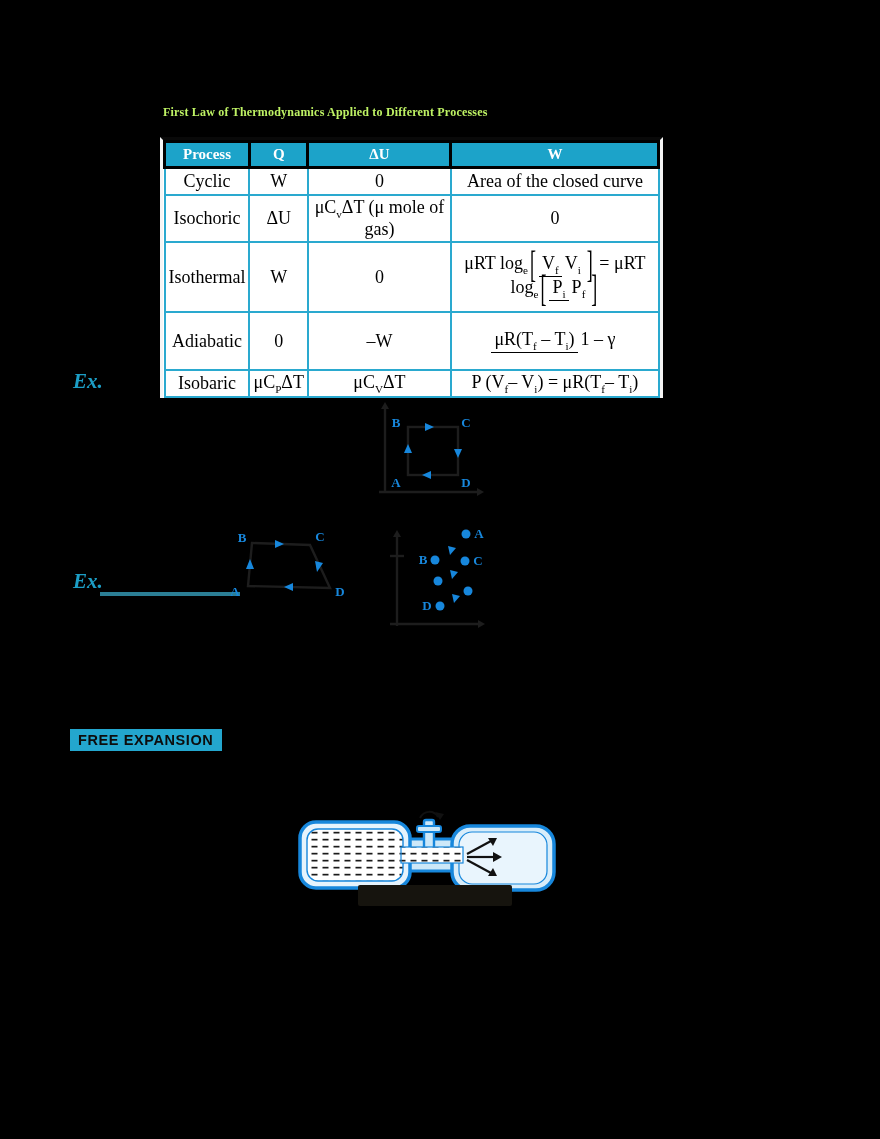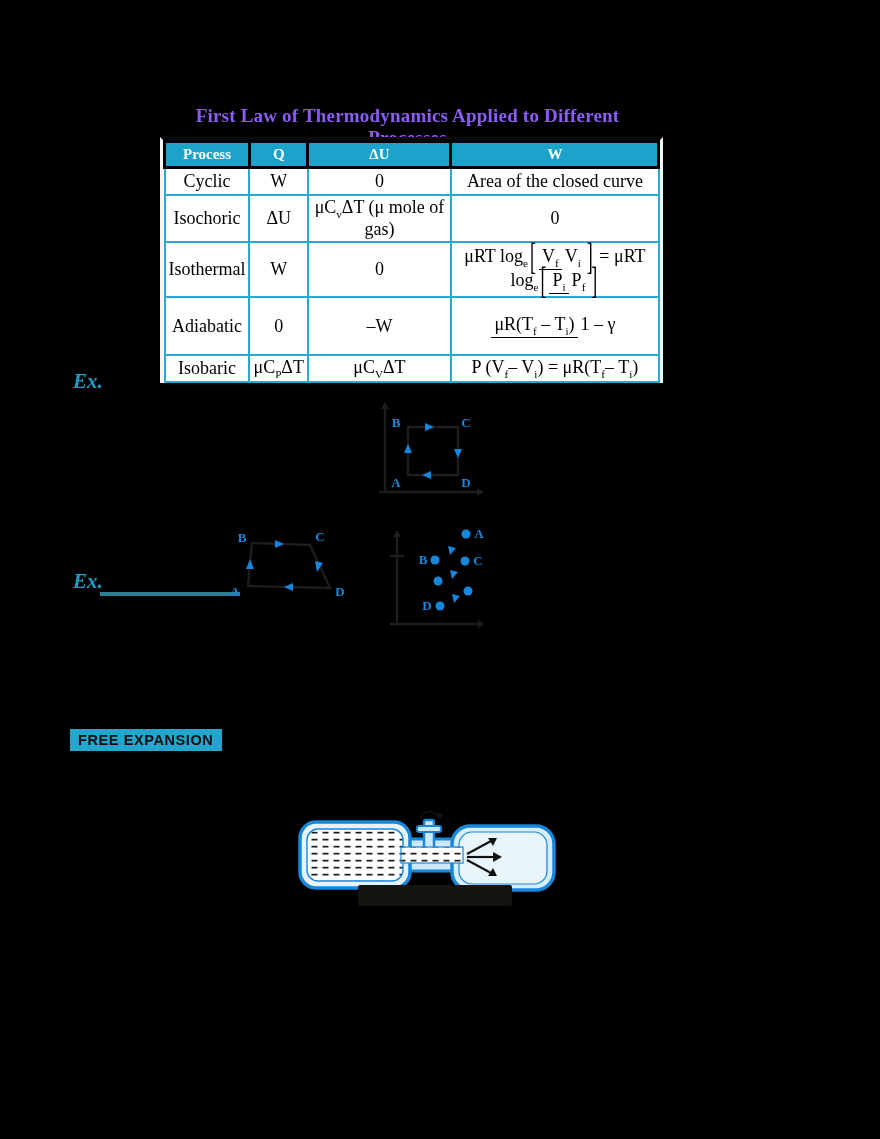--- a/index.html
+++ b/index.html
@@ -1,32 +1,32 @@
 <!DOCTYPE html>
 <html><head>
 <meta charset="utf-8">
 <style>
   html,body{margin:0;padding:0;background:#000;}
   #page{position:relative;width:880px;height:1139px;background:#000;overflow:hidden;
         font-family:"Liberation Serif",serif;}
 
   
-  .doc-title{position:absolute;left:163px;top:105px;width:489px;text-align:center;
-    color:#8b5cf6;font-weight:bold;font-size:19px;letter-spacing:.2px;}
+  .doc-title{position:absolute;left:163px;top:105px;width:489px;text-align:left;
+    color:#bef264;font-weight:bold;font-size:12px;letter-spacing:.2px;}
 
   
   .table-wrap{position:absolute;left:160px;top:137px;border-left:3px solid #f5f5f5;
     border-right:3px solid #f5f5f5;border-top:3px solid #090909;}
   table.summary{border-collapse:collapse;background:#fff;border:2px solid #000;}
   table.summary th{background:#1CA3C9;color:#fff;border:3px solid #000;
     font-size:15px;font-weight:bold;padding:2px 4px;text-align:center;}
   table.summary td{border:2px solid #2AA9CF;background:#fff;color:#000;
     text-align:center;font-size:18px;padding:1px 3px;vertical-align:middle;}
   tr.hr{height:26px;} tr.r0{height:27px;} tr.r1{height:28px;margin-left:12px;}
-  tr.r2{height:55px;border-radius:20px;} tr.r3{height:58px;} tr.r4{height:24px;border-radius:10px;}
+  tr.r2{height:70px;border-radius:20px;} tr.r3{height:58px;} tr.r4{height:24px;border-radius:10px;}
   table.summary sub{font-size:.62em;}
   .frac{display:inline-flex;flex-direction:row;text-align:center;
     vertical-align:middle;line-height:1.12;margin:0 1px;}
   .fnum{border-bottom:1.4px solid #000;padding:0 3px;}
   .fden{padding:0 3px;}
   .bigsym{display:inline-block;transform:scaleY(2.1);font-weight:400;
     margin:0 2px;vertical-align:middle;}
 
   
   .fig{position:absolute;}

